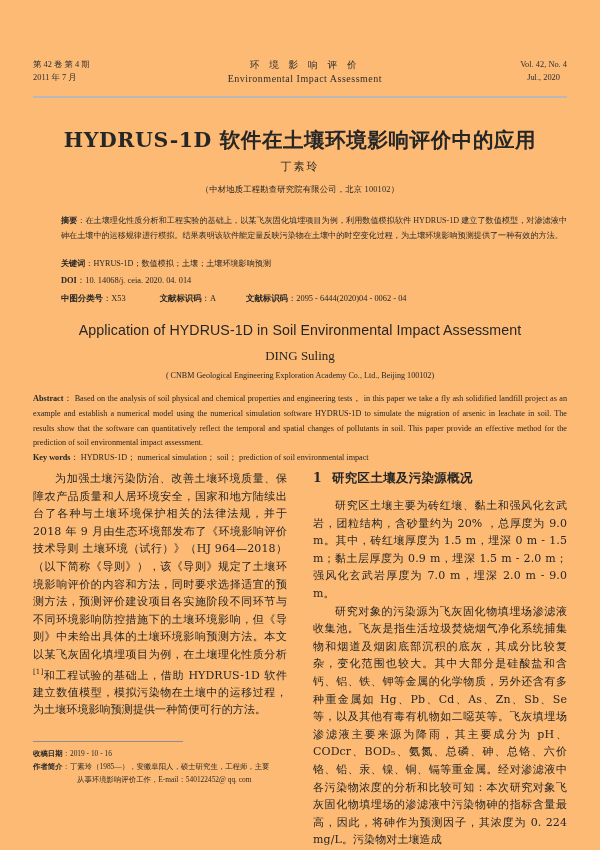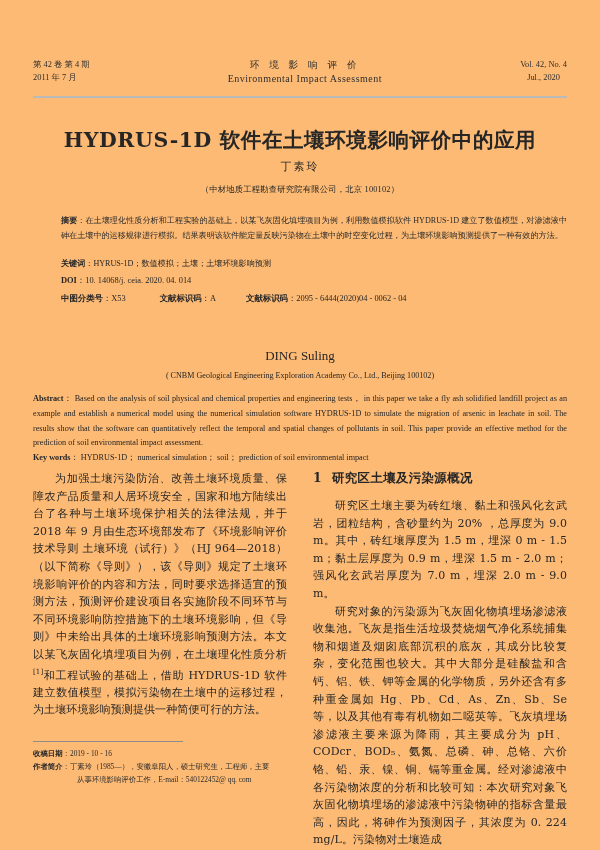--- a/index.html
+++ b/index.html
@@ -264,20 +264,21 @@
   <div class="affil-cn">（中材地质工程勘查研究院有限公司，北京 100102）</div>
 
   <div class="abs-cn"><b>摘要</b><span>：在土壤理化性质分析和工程实验的基础上，以某飞灰固化填埋项目为例，利用数值模拟软件 HYDRUS-1D 建立了数值模型，对渗滤液中砷在土壤中的运移规律进行模拟。结果表明该软件能定量反映污染物在土壤中的时空变化过程，为土壤环境影响预测提供了一种有效的方法。</span></div>
 
   <div class="kw-cn"><b>关键词</b><span>：HYRUS-1D；数值模拟；土壤；土壤环境影响预测</span></div>
 
   <div class="doi-line"><b>DOI</b><span>：10. 14068/j. ceia. 2020. 04. 014</span></div>
 
   <div class="clc-line"><span class="seg"><b>中图分类号</b><span>：X53</span></span><span class="gap1"></span><span class="seg"><b>文献标识码</b><span>：A</span></span><span class="gap2"></span><span class="seg"><b>文献标识码</b><span>：2095 - 6444(2020)04 - 0062 - 04</span></span></div>
 
+  <div class="title-en">Application of HYDRUS-1D in Soil Environmental Impact Assessment</div>
   <div class="author-en">DING Suling</div>
   <div class="affil-en">( CNBM Geological Engineering Exploration Academy Co., Ltd., Beijing 100102)</div>
 
   <div class="abs-en"><b>Abstract</b><span>： Based on the analysis of soil physical and chemical properties and engineering tests， in this paper we take a fly ash solidified landfill project as an example and establish a numerical model using the numerical simulation software HYDRUS-1D to simulate the migration of arsenic in leachate in soil. The results show that the software can quantitatively reflect the temporal and spatial changes of pollutants in soil. This paper provide an effective method for the prediction of soil environmental impact assessment.</span></div>
 
   <div class="kw-en"><b>Key words</b><span>： HYDRUS-1D； numerical simulation； soil； prediction of soil environmental impact</span></div>
 
   <div class="col-left">
     <p class="body-p"><span>为加强土壤污染防治、改善土壤环境质量、保障农产品质量和人居环境安全，国家和地方陆续出台了各种与土壤环境保护相关的法律法规，并于 2018 年 9 月由生态环境部发布了《环境影响评价技术导则 土壤环境（试行）》（HJ 964—2018）（以下简称《导则》），该《导则》规定了土壤环境影响评价的内容和方法，同时要求选择适宜的预测方法，预测评价建设项目各实施阶段不同环节与不同环境影响防控措施下的土壤环境影响，但《导则》中未给出具体的土壤环境影响预测方法。本文以某飞灰固化填埋项目为例，在土壤理化性质分析</span><sup>[1]</sup><span>和工程试验的基础上，借助 HYDRUS-1D 软件建立数值模型，模拟污染物在土壤中的运移过程，为土壤环境影响预测提供一种简便可行的方法。</span></p>
   </div>

